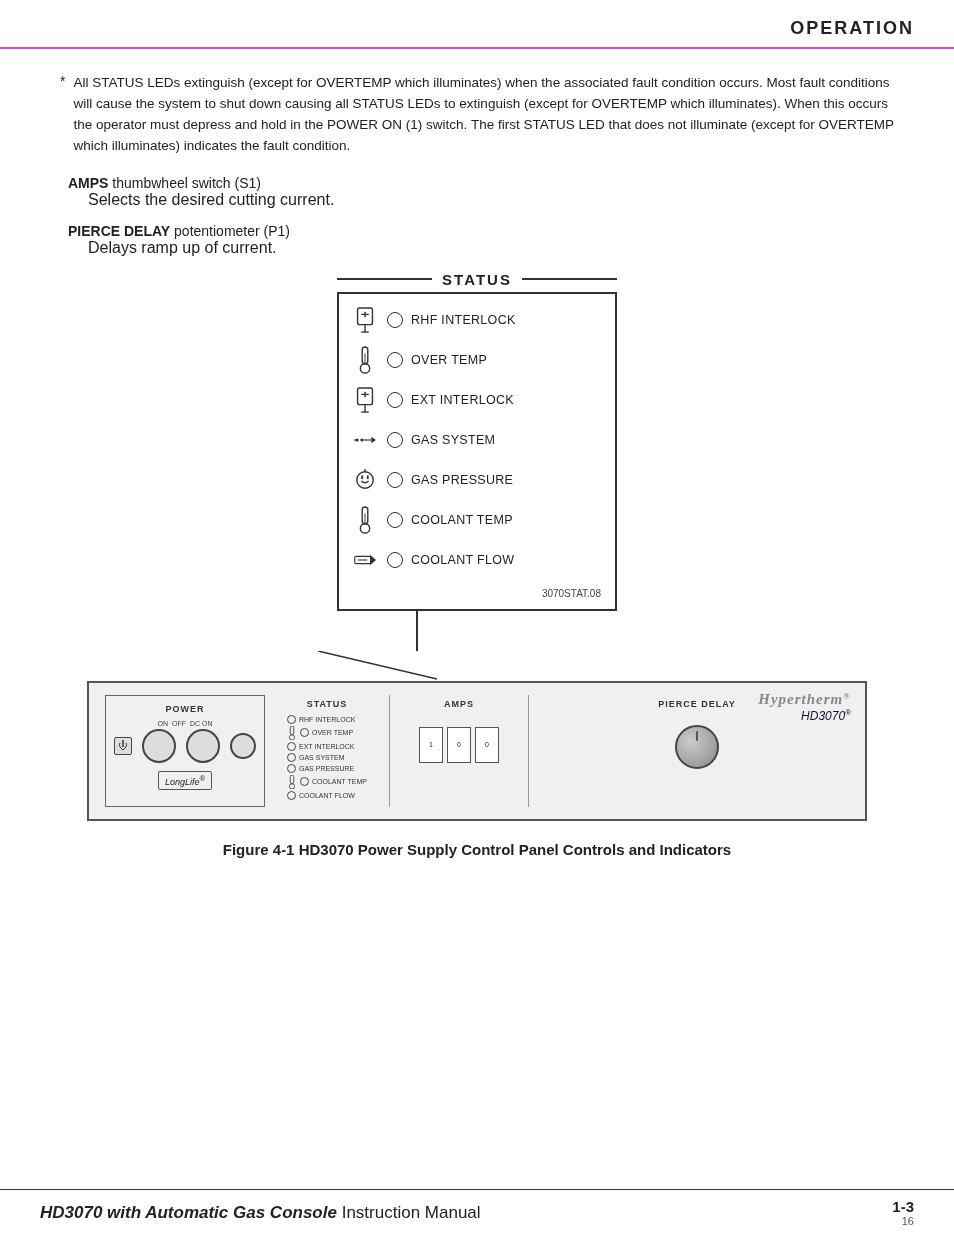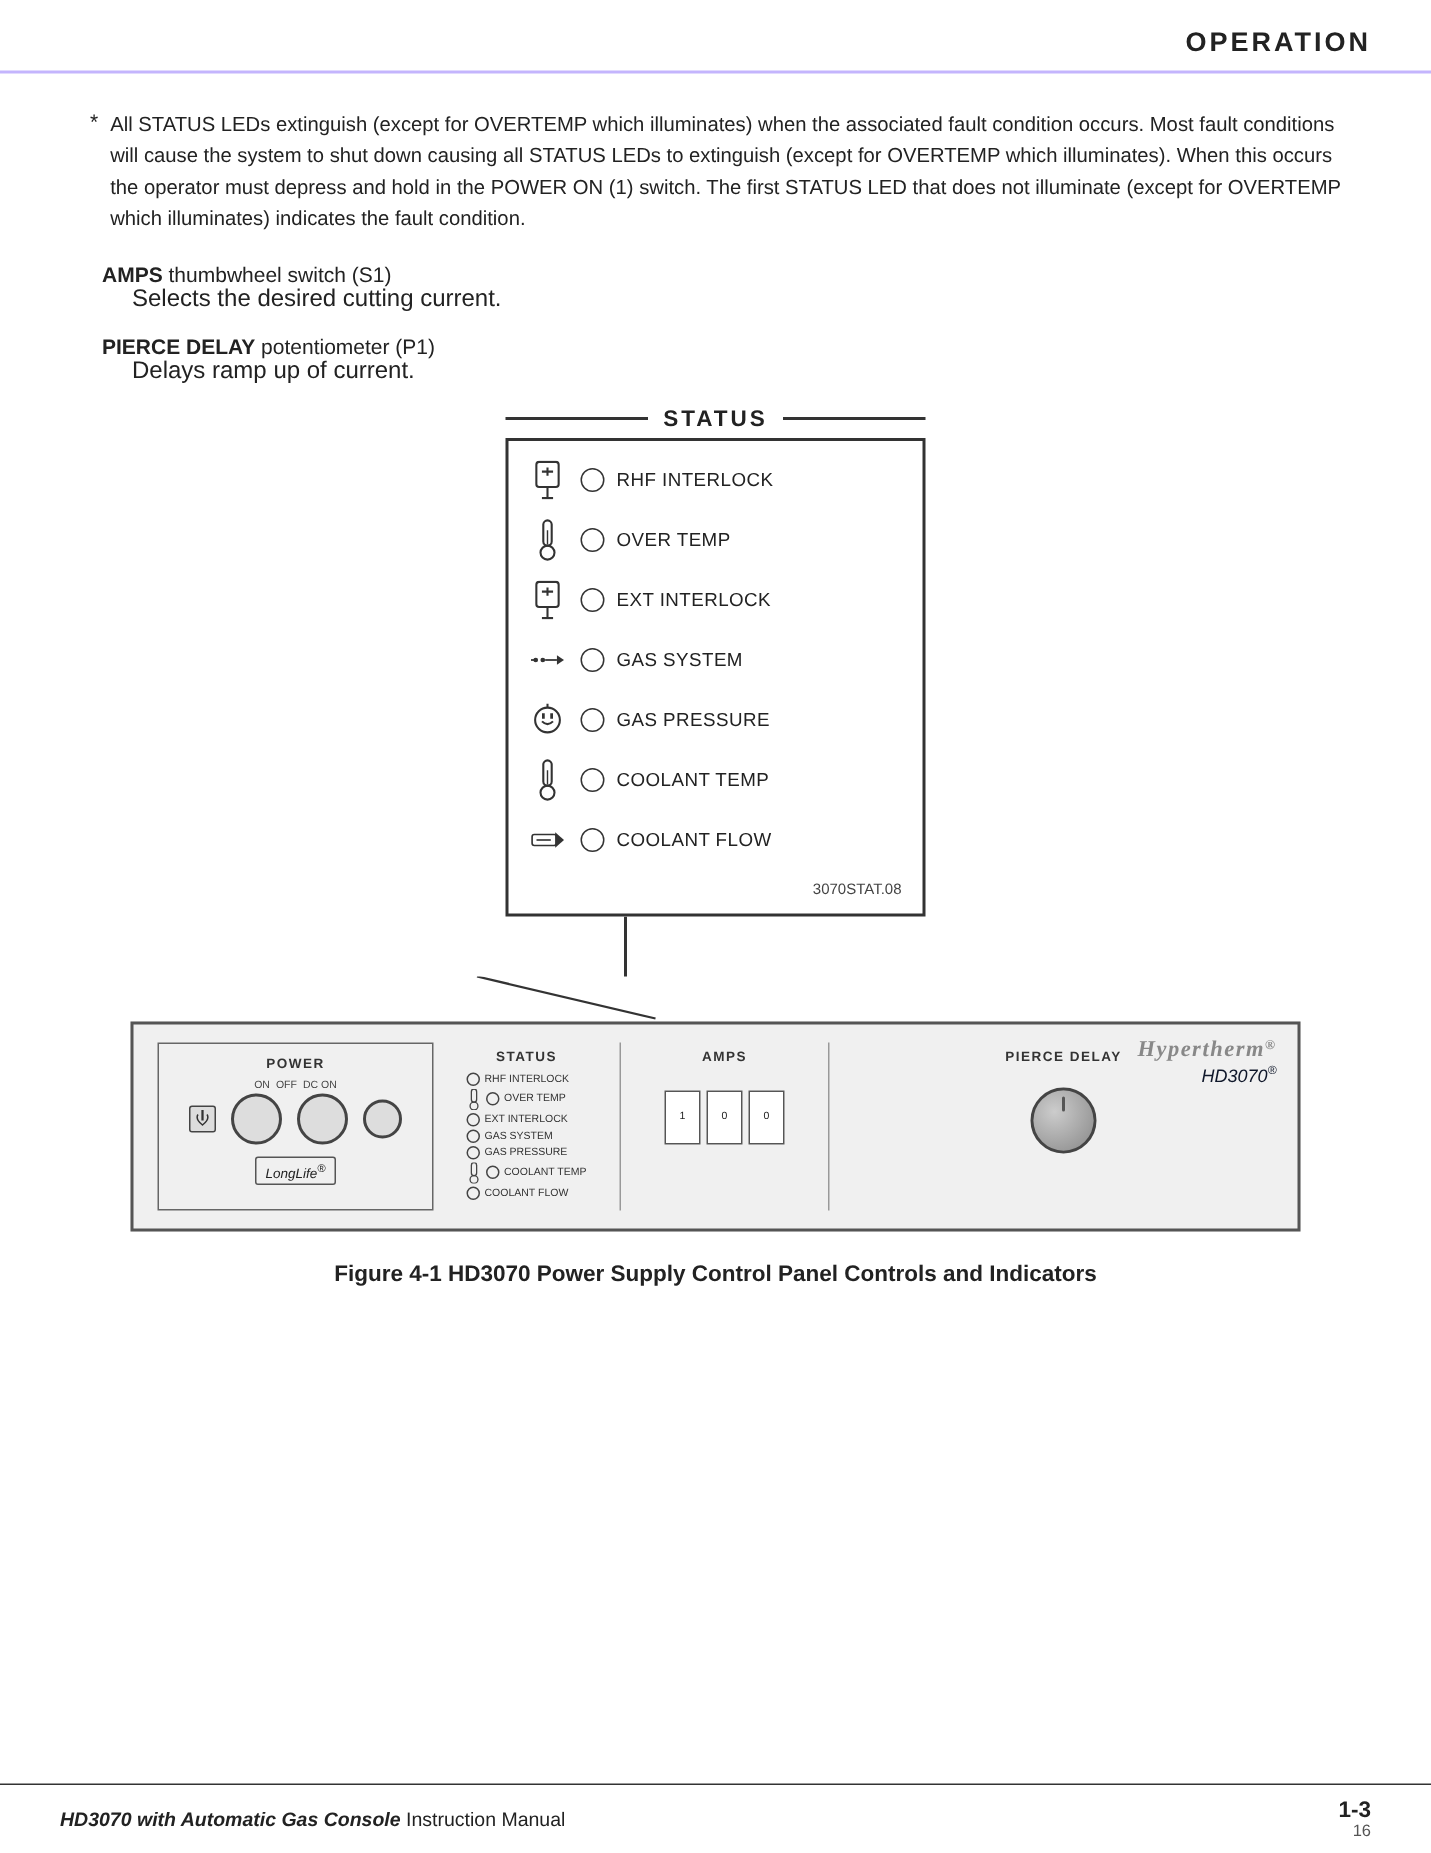--- a/index.html
+++ b/index.html
@@ -11,21 +11,21 @@
       position: relative;
       font-size: 14px;
       color: #222;
     }
 
     
     .page-header {
       display: flex;
       justify-content: flex-end;
       padding: 18px 40px 8px 40px;
-      border-bottom: 2px solid #c4b5fd;
+      border-bottom: 2px solid #d946ef;
       margin-bottom: 0;
     }
     .page-header-title {
       font-size: 18px;
       font-weight: bold;
       letter-spacing: 2px;
       text-transform: uppercase;
     }
 
     
@@ -166,21 +166,21 @@
       margin-bottom: 10px;
       display: flex;
       gap: 16px;
       min-height: 140px;
     }
 
     
     .panel-power {
       border: 1.5px solid #666;
       padding: 8px;
-      width: 184px;
+      width: 160px;
       position: relative;
       display: flex;
       flex-direction: column;
       align-items: center;
     }
     .panel-section-label {
       font-size: 9px;
       font-weight: bold;
       letter-spacing: 1px;
       text-align: center;
@@ -322,21 +322,21 @@
       bottom: 0;
       left: 0;
       right: 0;
       border-top: 1.5px solid #333;
       display: flex;
       justify-content: space-between;
       align-items: center;
       padding: 8px 40px;
     }
     .footer-left {
-      font-size: 13px;
+      font-size: 17px;
     }
     .footer-left em {
       font-style: italic;
       font-weight: bold;
     }
     .footer-right-group {
       display: flex;
       flex-direction: column;
       align-items: flex-end;
     }

